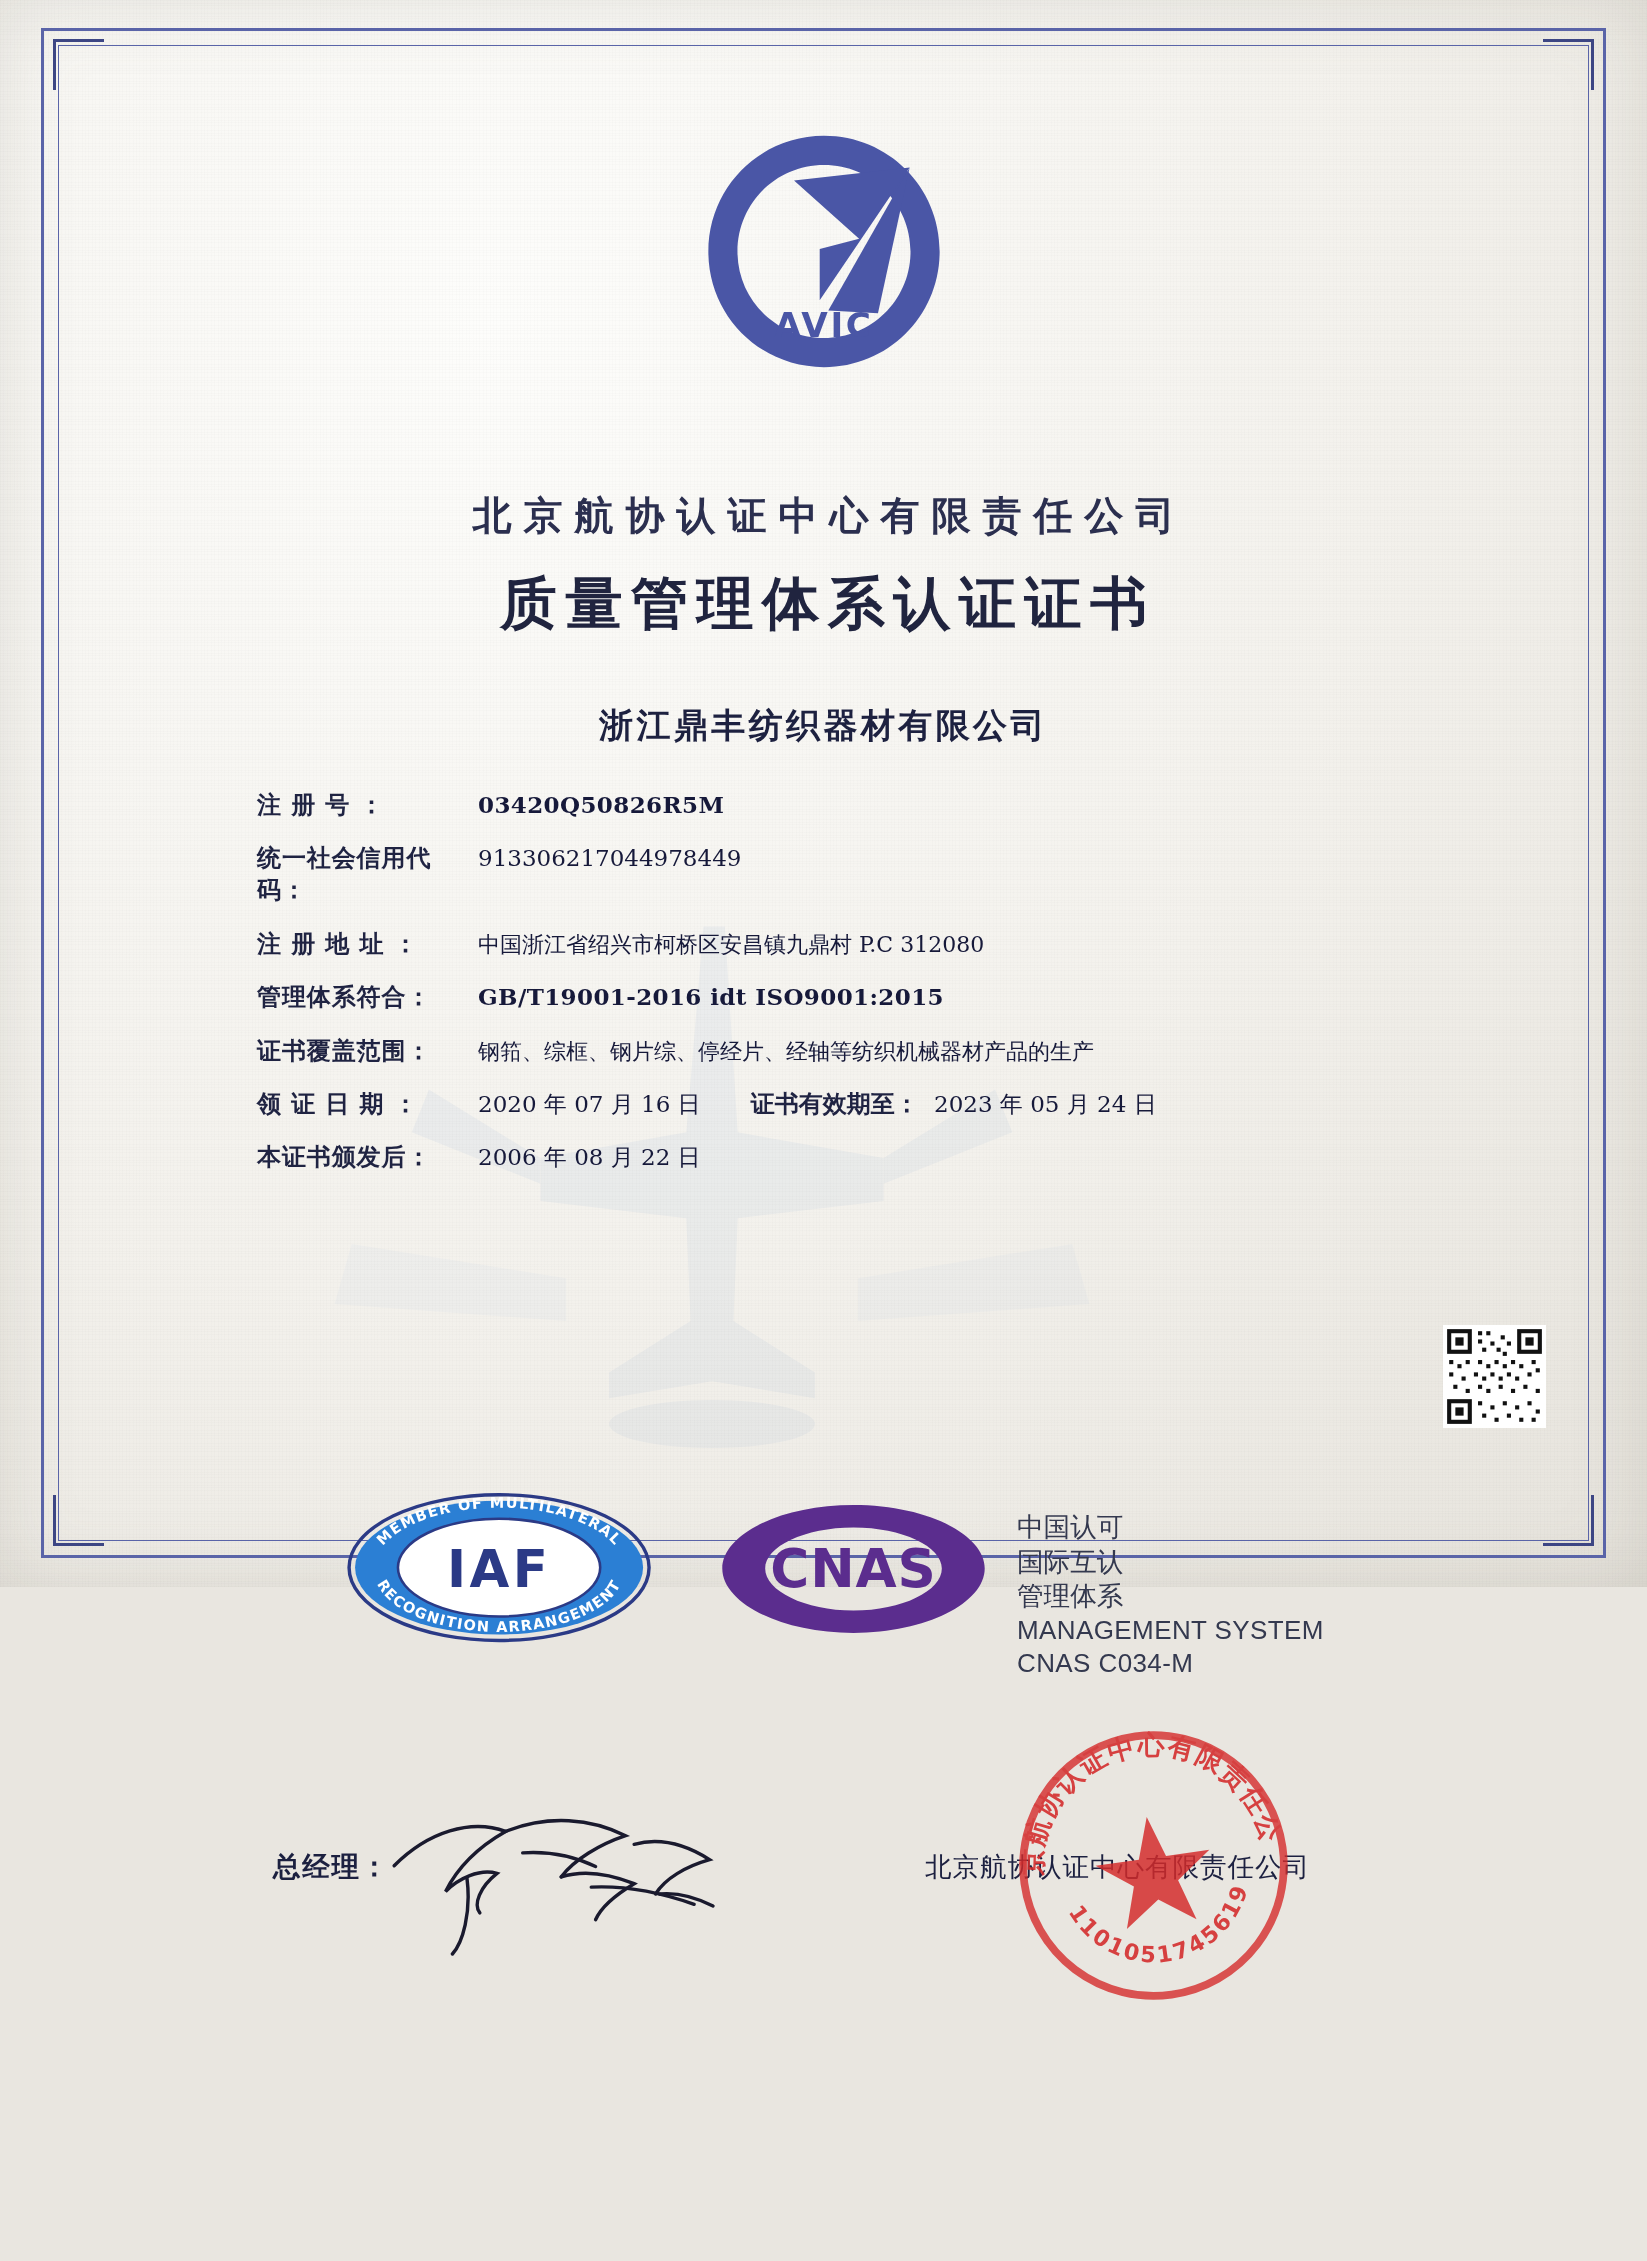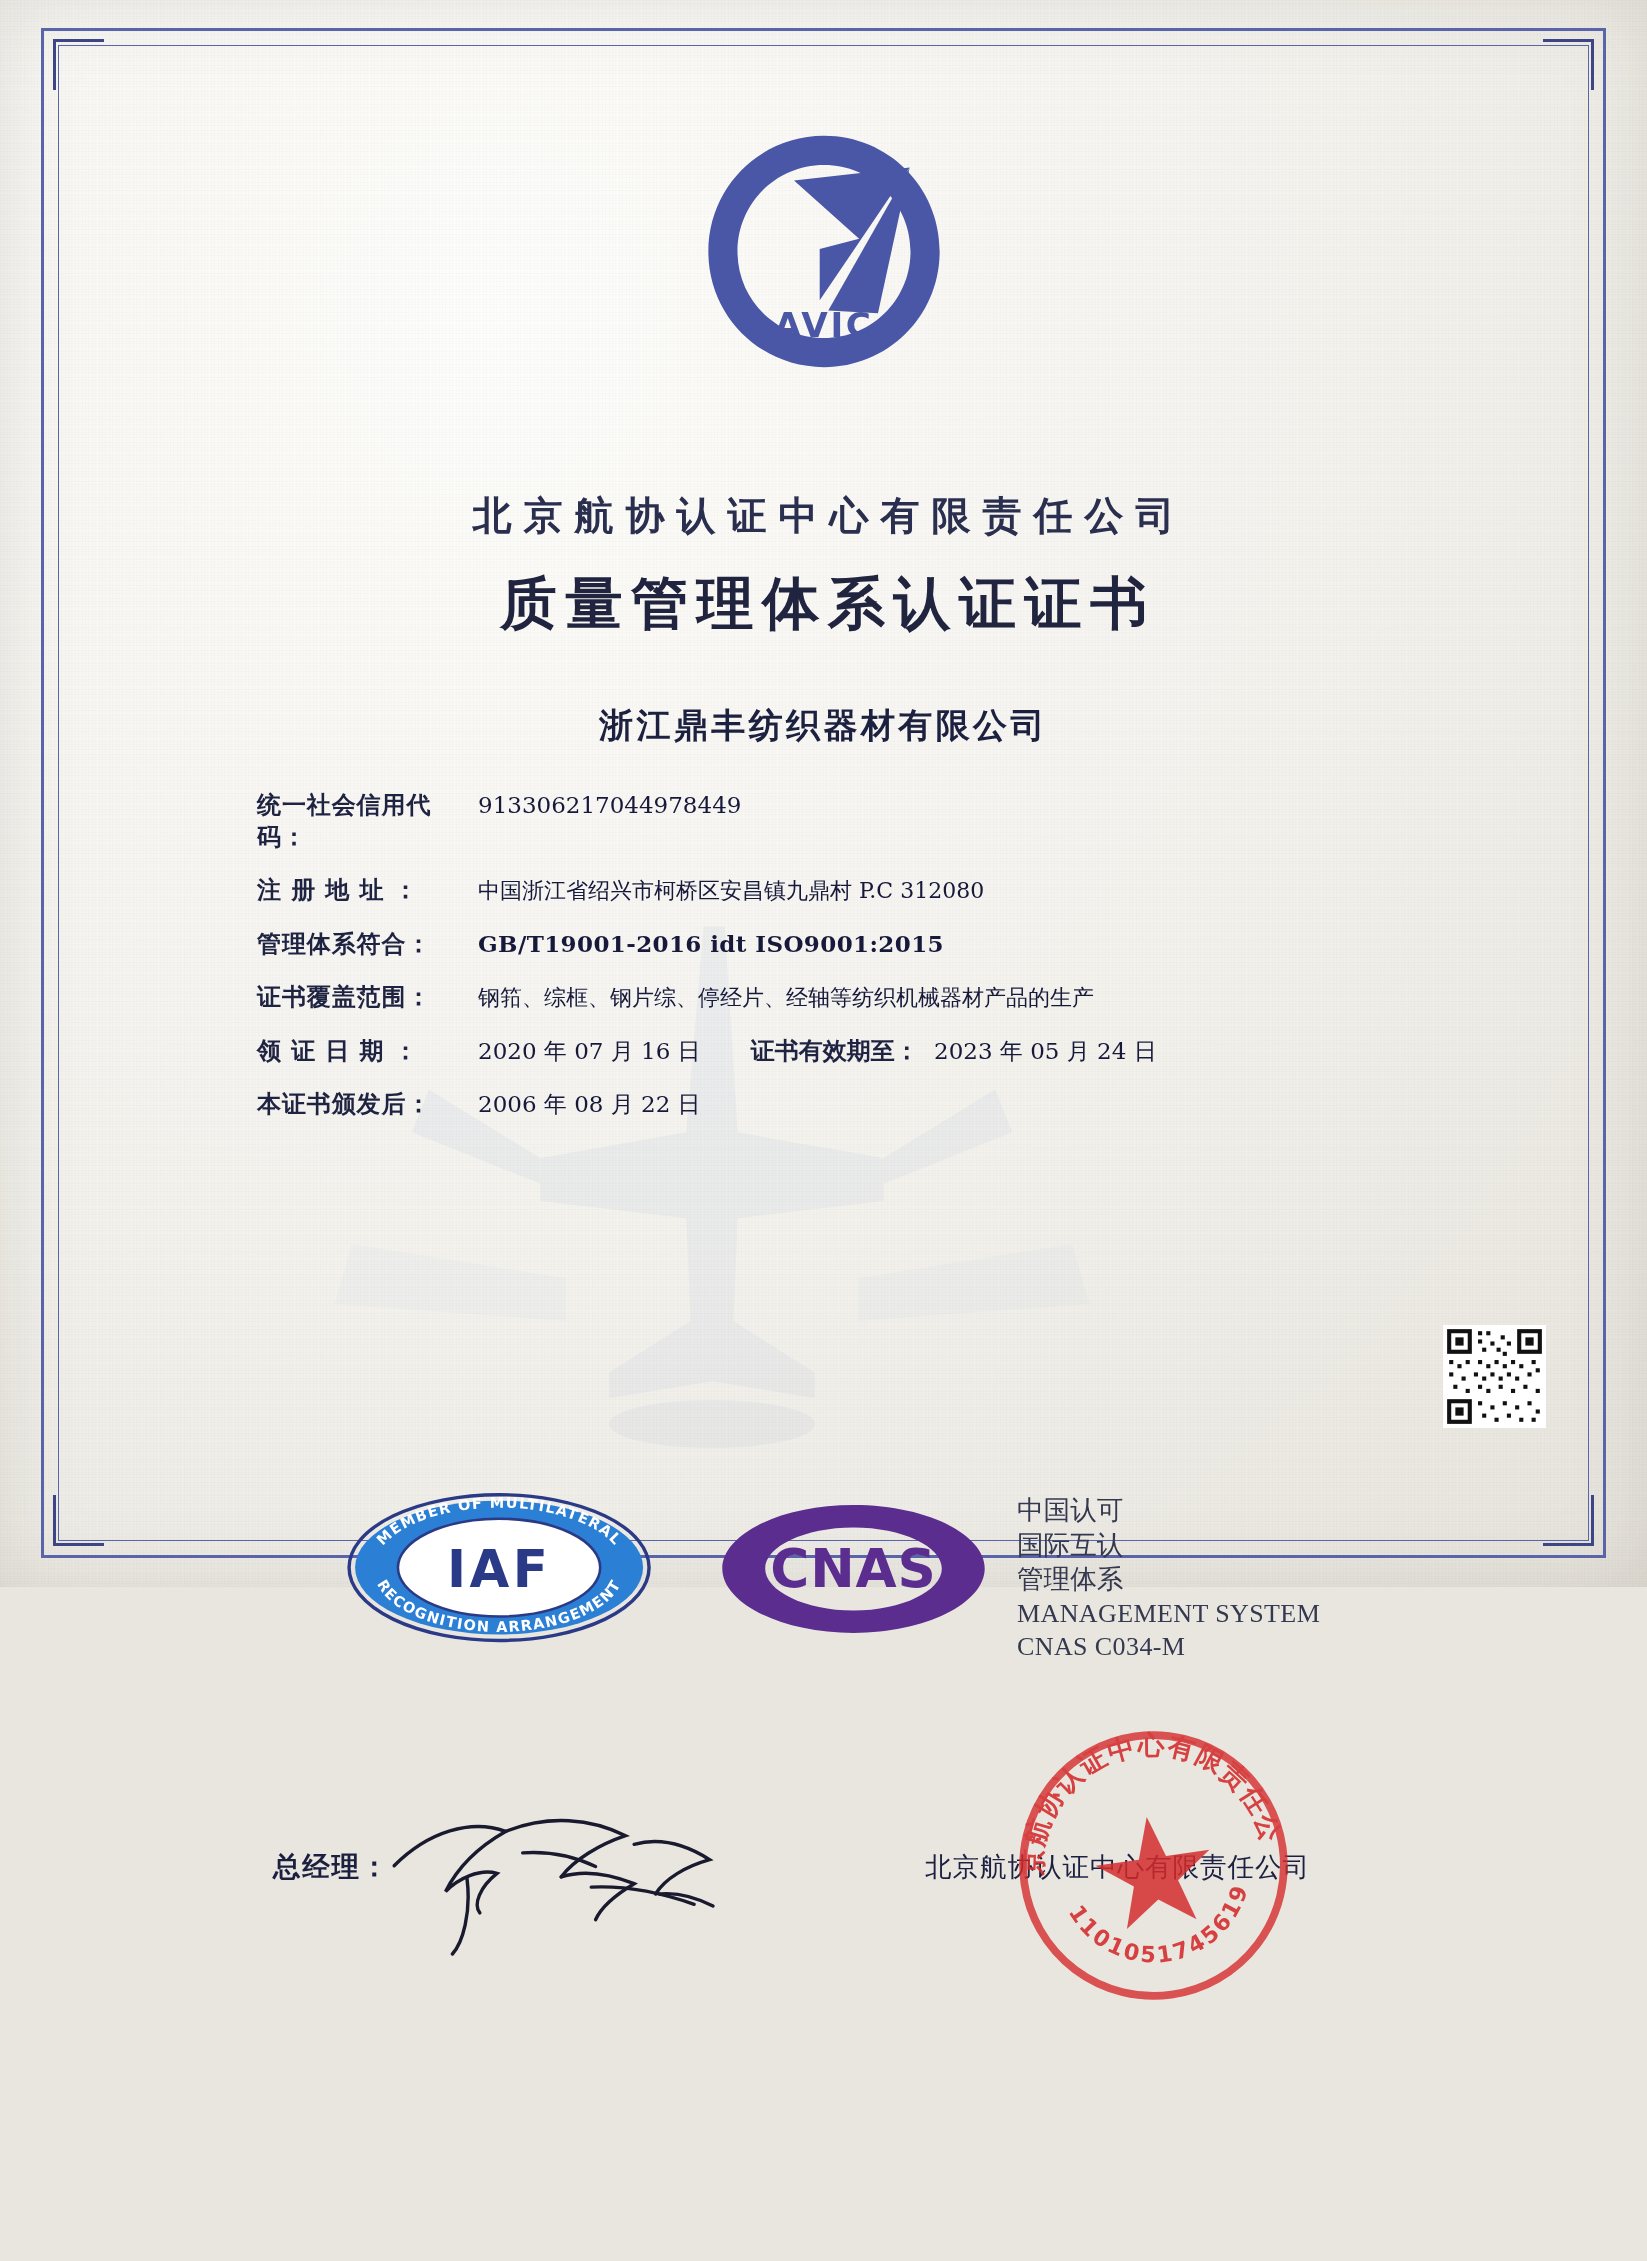--- a/index.html
+++ b/index.html
@@ -122,22 +122,22 @@
     margin-left:50px;
     margin-right:15.4px;
     color:#1f2342;
   }
 
   
   .marks { position:absolute; left:0; right:0; top:1493px; height:189px; }
   .iaf { position:absolute; left:347px; top:0; width:305px; height:150px; }
   .cnas { position:absolute; left:712px; top:5.1px; width:283px; height:142px; }
   .cnas-text {
-    position:absolute; left:1017px; top:0;
-    font-family:Liberation Serif, serif;
+    position:absolute; left:1017px; top:17px;
+    font-family:Liberation Sans, sans-serif;
     color:#34394f;
     line-height:1.30;
     font-size:26.6px;
   }
   .cnas-text .en { font-size:26px; letter-spacing:0.4px; }
 
   
   .sign-label {
     position:absolute; left:273px; top:1849px;
     font-size:27.5px; font-family:"DejaVu Serif", serif;
@@ -211,20 +211,24 @@
     <rect x="66" y="196" width="178" height="56" fill="#ffffff" opacity="0.0"></rect>
     <text x="155" y="243" text-anchor="middle" font-family="'DejaVu Sans', sans-serif" font-size="40" font-weight="bold" letter-spacing="3" fill="#4a56a6">AVIC</text>
   </svg>
 
   <div class="org-name">北京航协认证中心有限责任公司</div>
   <div class="cert-title">质量管理体系认证证书</div>
   <div class="company">浙江鼎丰纺织器材有限公司</div>
 
   <div class="fields">
 
+    <div class="row">
+      <div class="label">注 册 号 ：</div>
+      <div class="value bold">03420Q50826R5M</div>
+    </div>
 
     <div class="row">
       <div class="label">统一社会信用代码：</div>
       <div class="value">913306217044978449</div>
     </div>
 
     <div class="row">
       <div class="label">注 册 地 址 ：</div>
       <div class="value small">中国浙江省绍兴市柯桥区安昌镇九鼎村    P.C 312080</div>
     </div>

